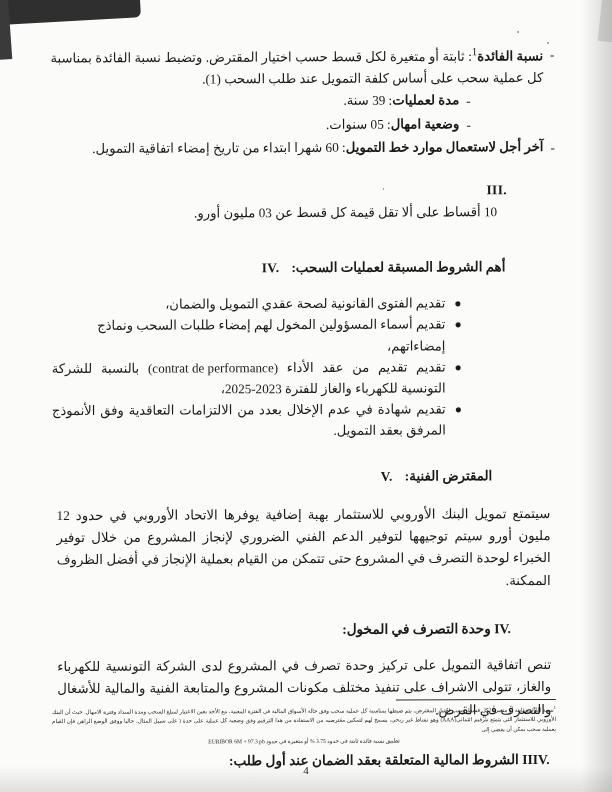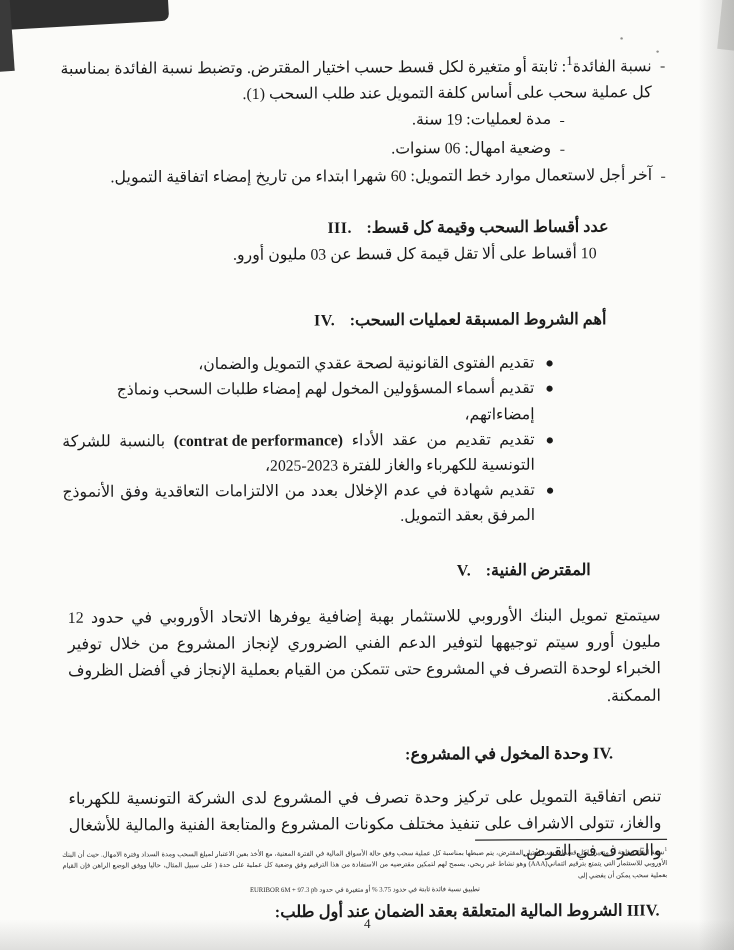--- a/index.html
+++ b/index.html
@@ -91,21 +91,21 @@
     flex: 0 0 auto;
     padding-top: 1px;
   }
   .dash-text {
     flex: 1 1 auto;
     text-align: justify;
   }
   .dash-text.short { text-align: right; }
   .dash-item.indent { padding-right: 84px; }
 
-  b, .b { font-weight: normal; }
+  b, .b { font-weight: bold; }
 
   .section {
     display: flex;
     flex-direction: row;
     align-items: flex-start;
     gap: 12px;
     font-weight: bold;
     font-size: 13.4px;
     line-height: 1.5;
   }
@@ -146,21 +146,21 @@
     line-height: 1.62;
     padding-right: 94px;
   }
   .bullet-dot {
     flex: 0 0 auto;
     font-size: 12px;
     padding-top: 2px;
   }
   .bullet-text { flex: 1 1 auto; text-align: justify; }
   .bullet-text.short { text-align: right; }
-  .ltr-inline { direction: ltr; unicode-bidi: embed; display: inline-block; font-weight: bold; }
+  .ltr-inline { direction: ltr; unicode-bidi: embed; display: inline-block; }
 
   .sec5 { margin-top: 25px; padding-right: 64px; }
   .sec5 .num { order: 2; }
   .sec5 .title { order: 1; }
 
   .para {
     font-size: 13.3px;
     line-height: 1.68;
     text-align: justify;
     margin-top: 17px;
@@ -249,38 +249,37 @@
 
     <ul class="dash-list">
 
       <li class="dash-item">
         <span class="dash-mark">-</span>
         <span class="dash-text"><b>نسبة الفائدة</b><sup>1</sup><span>: ثابتة أو متغيرة لكل قسط حسب اختيار المقترض. وتضبط نسبة الفائدة بمناسبة كل عملية سحب على أساس كلفة التمويل عند طلب السحب (1).</span></span>
       </li>
 
       <li class="dash-item indent">
         <span class="dash-mark">-</span>
-        <span class="dash-text short"><b>مدة لعمليات</b><span>: 19 سنة.</span></span>
+        <span class="dash-text short"><b>مدة لعمليات</b><span>: 39 سنة.</span></span>
       </li>
 
       <li class="dash-item indent">
         <span class="dash-mark">-</span>
-        <span class="dash-text short"><b>وضعية امهال</b><span>: 06 سنوات.</span></span>
+        <span class="dash-text short"><b>وضعية امهال</b><span>: 05 سنوات.</span></span>
       </li>
 
       <li class="dash-item">
         <span class="dash-mark">-</span>
         <span class="dash-text short"><b>آخر أجل لاستعمال موارد خط التمويل</b><span>: 60 شهرا ابتداء من تاريخ إمضاء اتفاقية التمويل.</span></span>
       </li>
 
     </ul>
 
     <div class="section sec3">
       <span class="num">III.</span>
-      <span class="title">عدد أقساط السحب وقيمة كل قسط:</span>
     </div>
     <div class="sec-body sec3-body">10 أقساط على ألا تقل قيمة كل قسط عن 03 مليون أورو.</div>
 
     <div class="section sec4">
       <span class="num">IV.</span>
       <span class="title">أهم الشروط المسبقة لعمليات السحب:</span>
     </div>
 
     <ul class="bullets">
       <li class="bullet-item">
@@ -302,21 +301,21 @@
     </ul>
 
     <div class="section sec5">
       <span class="num">V.</span>
       <span class="title">المقترض الفنية:</span>
     </div>
     <div class="para">سيتمتع تمويل البنك الأوروبي للاستثمار بهبة إضافية يوفرها الاتحاد الأوروبي في حدود 12 مليون أورو سيتم توجيهها لتوفير الدعم الفني الضروري لإنجاز المشروع من خلال توفير الخبراء لوحدة التصرف في المشروع حتى تتمكن من القيام بعملية الإنجاز في أفضل الظروف الممكنة.</div>
 
     <div class="sec6">
       <span class="num">IV.</span>
-      <span>وحدة المخول في المشروع:</span>
+      <span>وحدة التصرف في المخول:</span>
     </div>
     <div class="para">تنص اتفاقية التمويل على تركيز وحدة تصرف في المشروع لدى الشركة التونسية للكهرباء والغاز، تتولى الاشراف على تنفيذ مختلف مكونات المشروع والمتابعة الفنية والمالية للأشغال والتصرف في القرض.</div>
 
     <div class="sec7">
       <span class="num">IIIV.</span>
       <span>الشروط المالية المتعلقة بعقد الضمان عند أول طلب:</span>
     </div>
 
   </div>
 

